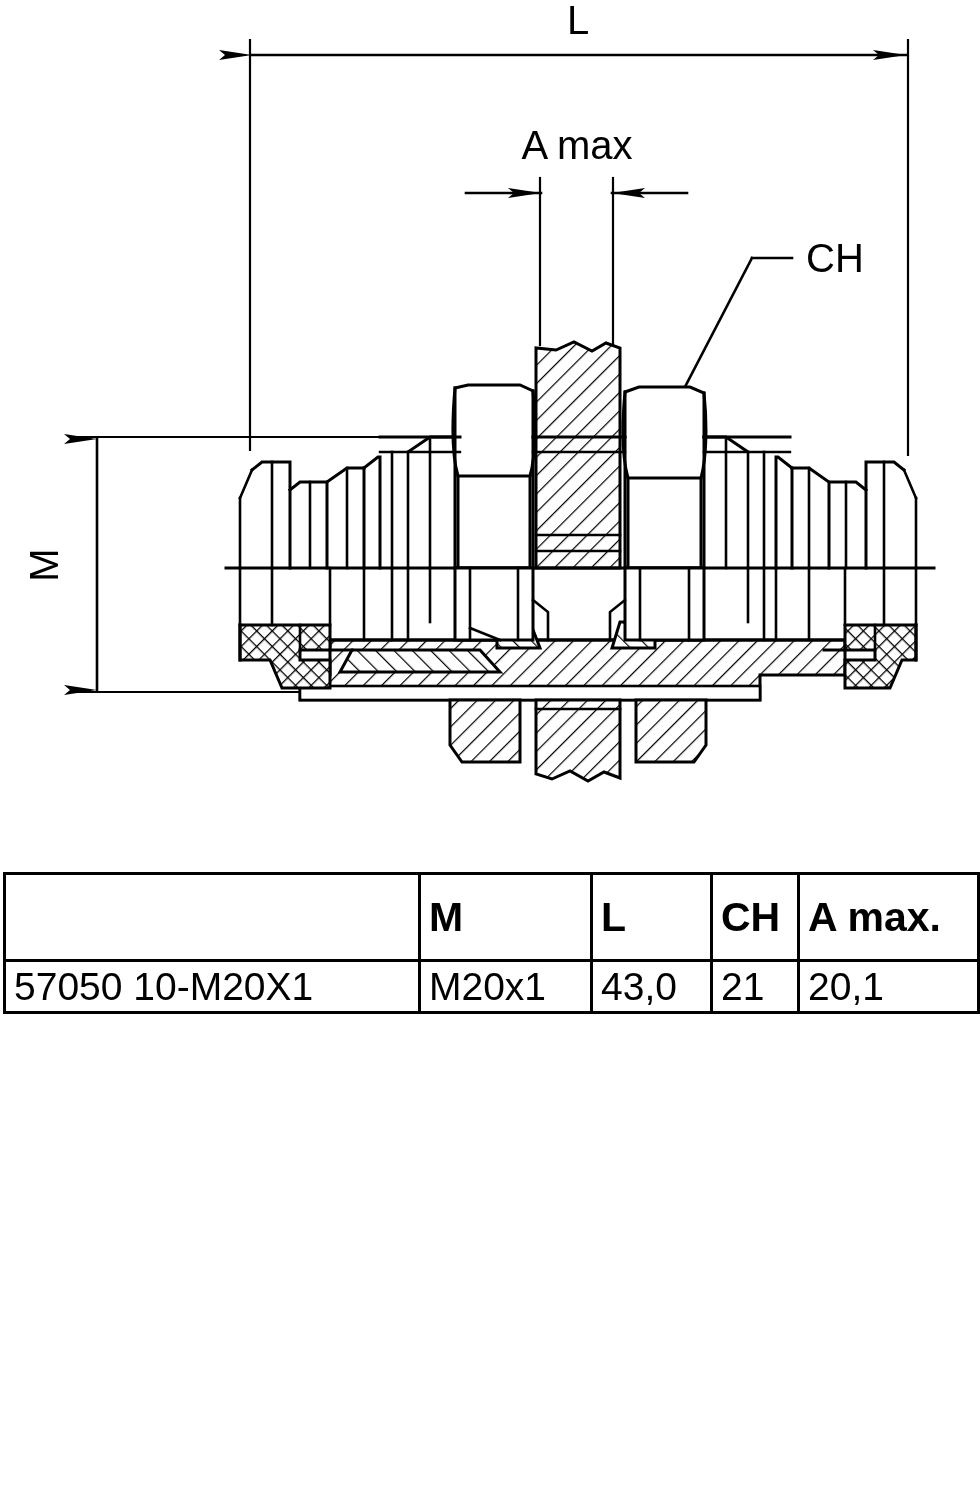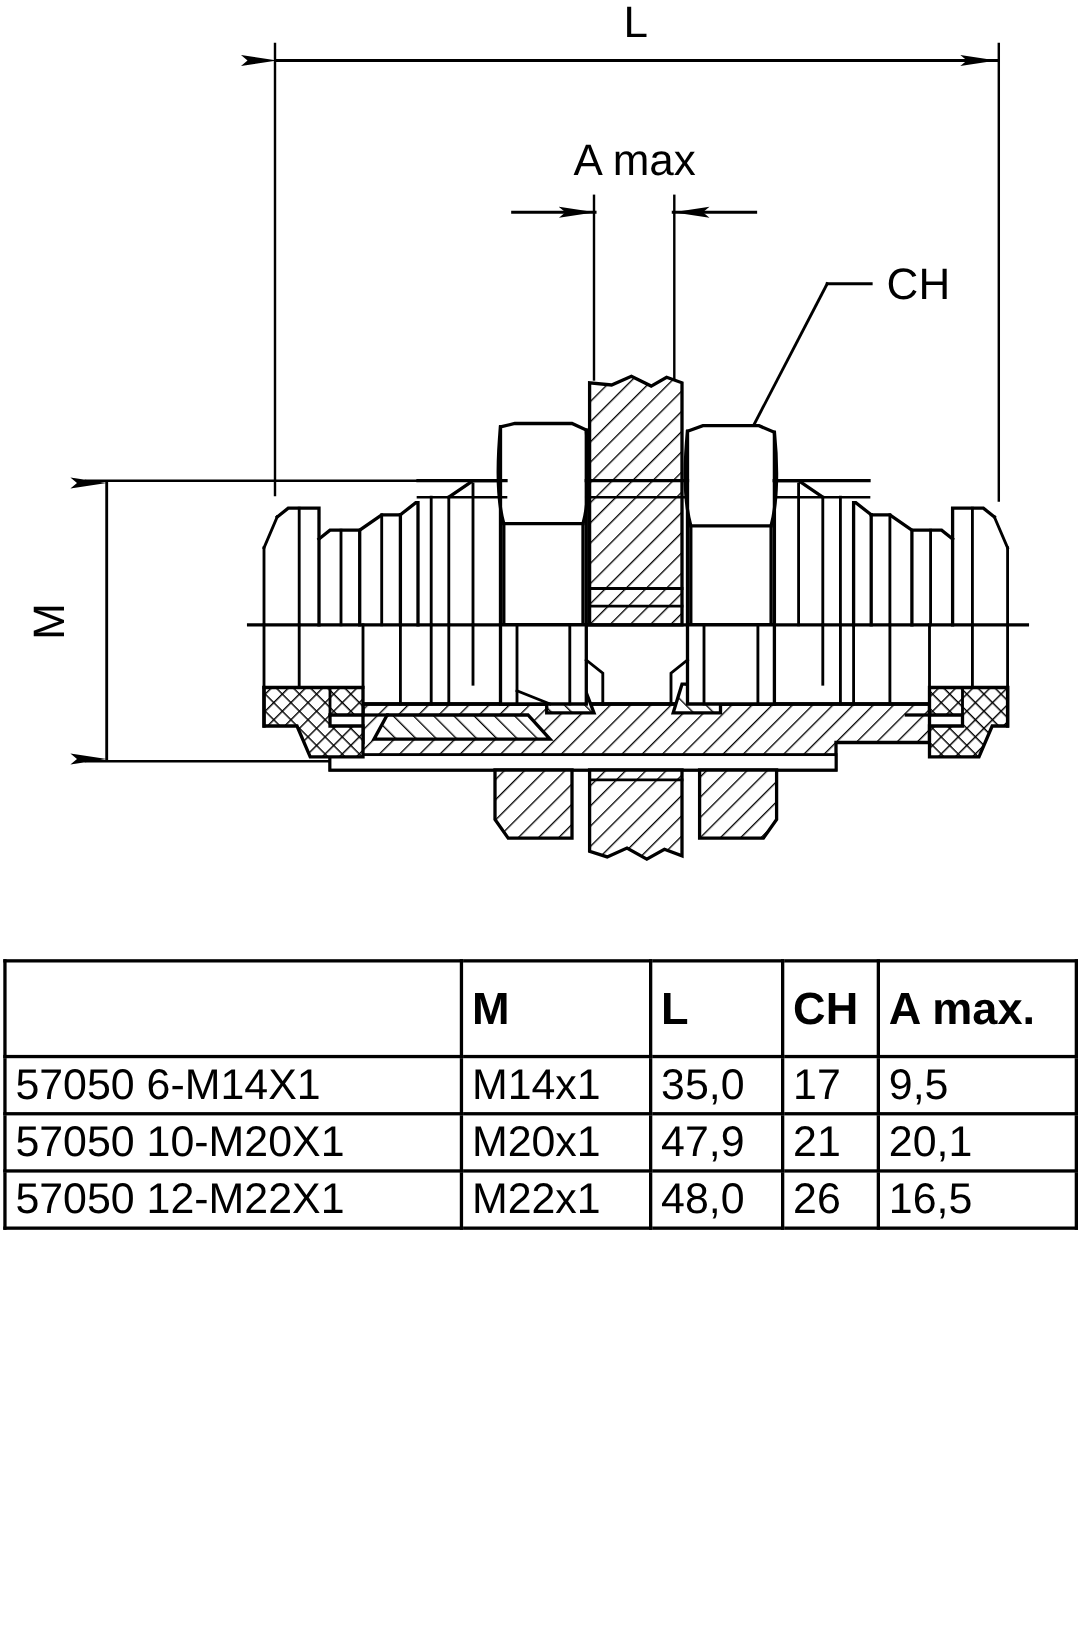--- a/index.html
+++ b/index.html
@@ -313,37 +313,23 @@
         <tr>
           <th></th>
           <th>M</th>
           <th>L</th>
           <th>CH</th>
           <th>A max.</th>
         </tr>
       </thead>
       <tbody>
         <tr>
-          <td>57050 6-M14X1</td>
-          <td>M14x1</td>
-          <td>35,0</td>
-          <td>17</td>
-          <td>9,5</td>
-        </tr>
-        <tr>
           <td>57050 10-M20X1</td>
           <td>M20x1</td>
-          <td>47,9</td>
+          <td>43,0</td>
           <td>21</td>
           <td>20,1</td>
-        </tr>
-        <tr>
-          <td>57050 12-M22X1</td>
-          <td>M22x1</td>
-          <td>48,0</td>
-          <td>26</td>
-          <td>16,5</td>
         </tr>
       </tbody>
     </table>
   </div>
 
 </div>
 
 </body></html>

